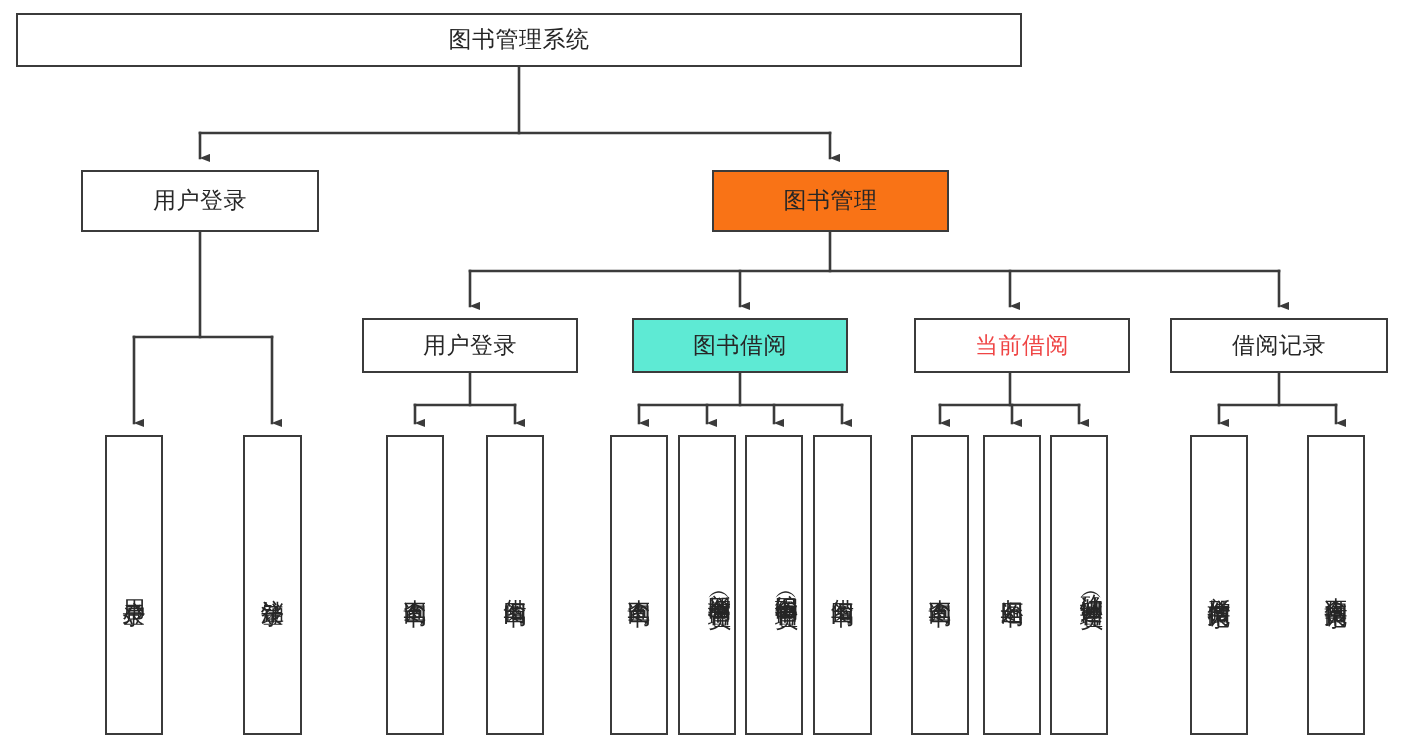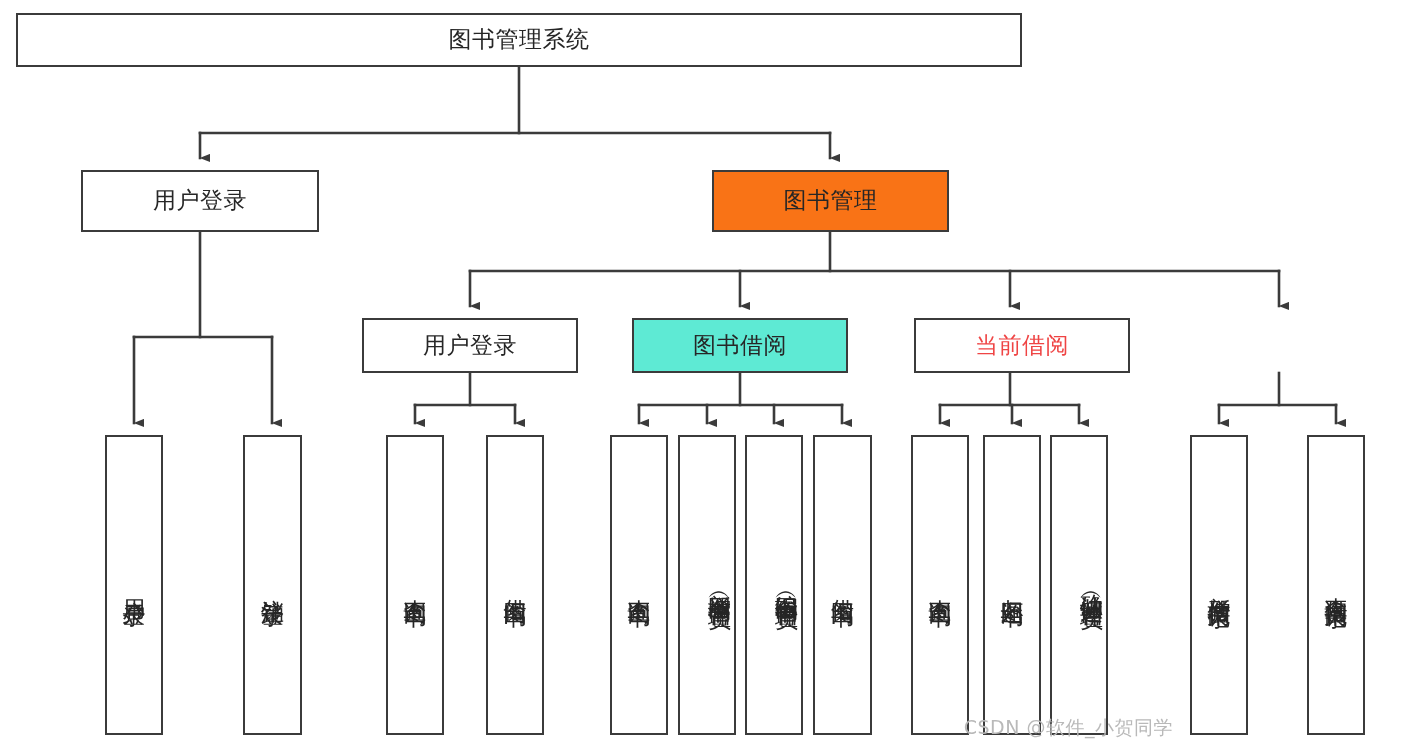--- a/index.html
+++ b/index.html
@@ -126,33 +126,33 @@
   </svg>
 
   <div class="node-box node-h" style="left: 16px; top: 13px; width: 1006px; height: 54px; border-color: rgb(59, 59, 59); color: rgb(38, 38, 38); background: rgb(255, 255, 255);">图书管理系统</div>
 
   <div class="node-box node-h" style="left: 81px; top: 170px; width: 238px; height: 62px; border-color: rgb(59, 59, 59); color: rgb(38, 38, 38); background: rgb(255, 255, 255);">用户登录</div>
   <div class="node-box node-h" style="left: 712px; top: 170px; width: 237px; height: 62px; border-color: rgb(59, 59, 59); color: rgb(38, 38, 38); background: #f97316;">图书管理</div>
 
   <div class="node-box node-h" style="left: 362px; top: 318px; width: 216px; height: 55px; border-color: rgb(59, 59, 59); color: rgb(38, 38, 38); background: rgb(255, 255, 255);">用户登录</div>
   <div class="node-box node-h" style="left: 632px; top: 318px; width: 216px; height: 55px; border-color: rgb(59, 59, 59); color: rgb(38, 38, 38); background: #5eead4;">图书借阅</div>
   <div class="node-box node-h" style="left: 902px; top: 318px; width: 216px; height: 55px; border-color: rgb(59, 59, 59); color: #ef4444; background: rgb(255, 255, 255); margin-left: 12px;">当前借阅</div>
+  <div class="node-box node-h" style="left: 1170px; top: 318px; width: 218px; height: 55px; border-color: rgb(59, 59, 59); color: rgb(38, 38, 38); background: rgb(255, 255, 255);">借阅记录</div>
 
   <div class="node-box node-v center-v" style="left: 105px; top: 435px; width: 58px; height: 300px; border-color: rgb(59, 59, 59); color: rgb(38, 38, 38); background: rgb(255, 255, 255);">用户登录</div>
   <div class="node-box node-v center-v" style="left: 243px; top: 435px; width: 59px; height: 300px; border-color: rgb(59, 59, 59); color: rgb(38, 38, 38); background: rgb(255, 255, 255);">注销登录</div>
 
   <div class="node-box node-v center-v" style="left: 386px; top: 435px; width: 58px; height: 300px; border-color: rgb(59, 59, 59); color: rgb(38, 38, 38); background: rgb(255, 255, 255);">查询图书</div>
   <div class="node-box node-v center-v" style="left: 486px; top: 435px; width: 58px; height: 300px; border-color: rgb(59, 59, 59); color: rgb(38, 38, 38); background: rgb(255, 255, 255);">借阅图书</div>
 
   <div class="node-box node-v center-v" style="left: 610px; top: 435px; width: 58px; height: 300px; border-color: rgb(59, 59, 59); color: rgb(38, 38, 38); background: rgb(255, 255, 255);">查询图书</div>
   <div class="node-box node-v" style="left: 678px; top: 435px; width: 58px; height: 300px; border-color: rgb(59, 59, 59); color: rgb(38, 38, 38); background: rgb(255, 255, 255);">新增图书（管理员）</div>
   <div class="node-box node-v" style="left: 745px; top: 435px; width: 58px; height: 300px; border-color: rgb(59, 59, 59); color: rgb(38, 38, 38); background: rgb(255, 255, 255);">编辑图书（管理员）</div>
   <div class="node-box node-v center-v" style="left: 813px; top: 435px; width: 59px; height: 300px; border-color: rgb(59, 59, 59); color: rgb(38, 38, 38); background: rgb(255, 255, 255);">借阅图书</div>
 
   <div class="node-box node-v center-v" style="left: 911px; top: 435px; width: 58px; height: 300px; border-color: rgb(59, 59, 59); color: rgb(38, 38, 38); background: rgb(255, 255, 255);">查询图书</div>
   <div class="node-box node-v center-v" style="left: 983px; top: 435px; width: 58px; height: 300px; border-color: rgb(59, 59, 59); color: rgb(38, 38, 38); background: rgb(255, 255, 255);">归还图书</div>
   <div class="node-box node-v" style="left: 1050px; top: 435px; width: 58px; height: 300px; border-color: rgb(59, 59, 59); color: rgb(38, 38, 38); background: rgb(255, 255, 255);">确认归还（管理员）</div>
 
   <div class="node-box node-v center-v" style="left: 1190px; top: 435px; width: 58px; height: 300px; border-color: rgb(59, 59, 59); color: rgb(38, 38, 38); background: rgb(255, 255, 255);">新增借阅记录</div>
   <div class="node-box node-v center-v" style="left: 1307px; top: 435px; width: 58px; height: 300px; border-color: rgb(59, 59, 59); color: rgb(38, 38, 38); background: rgb(255, 255, 255);">查询借阅记录</div>
 
-  <div class="watermark" style="color: rgb(185, 185, 185);">CSDN @软件_小贺同学</div>
 </div>
 
 </body></html>

